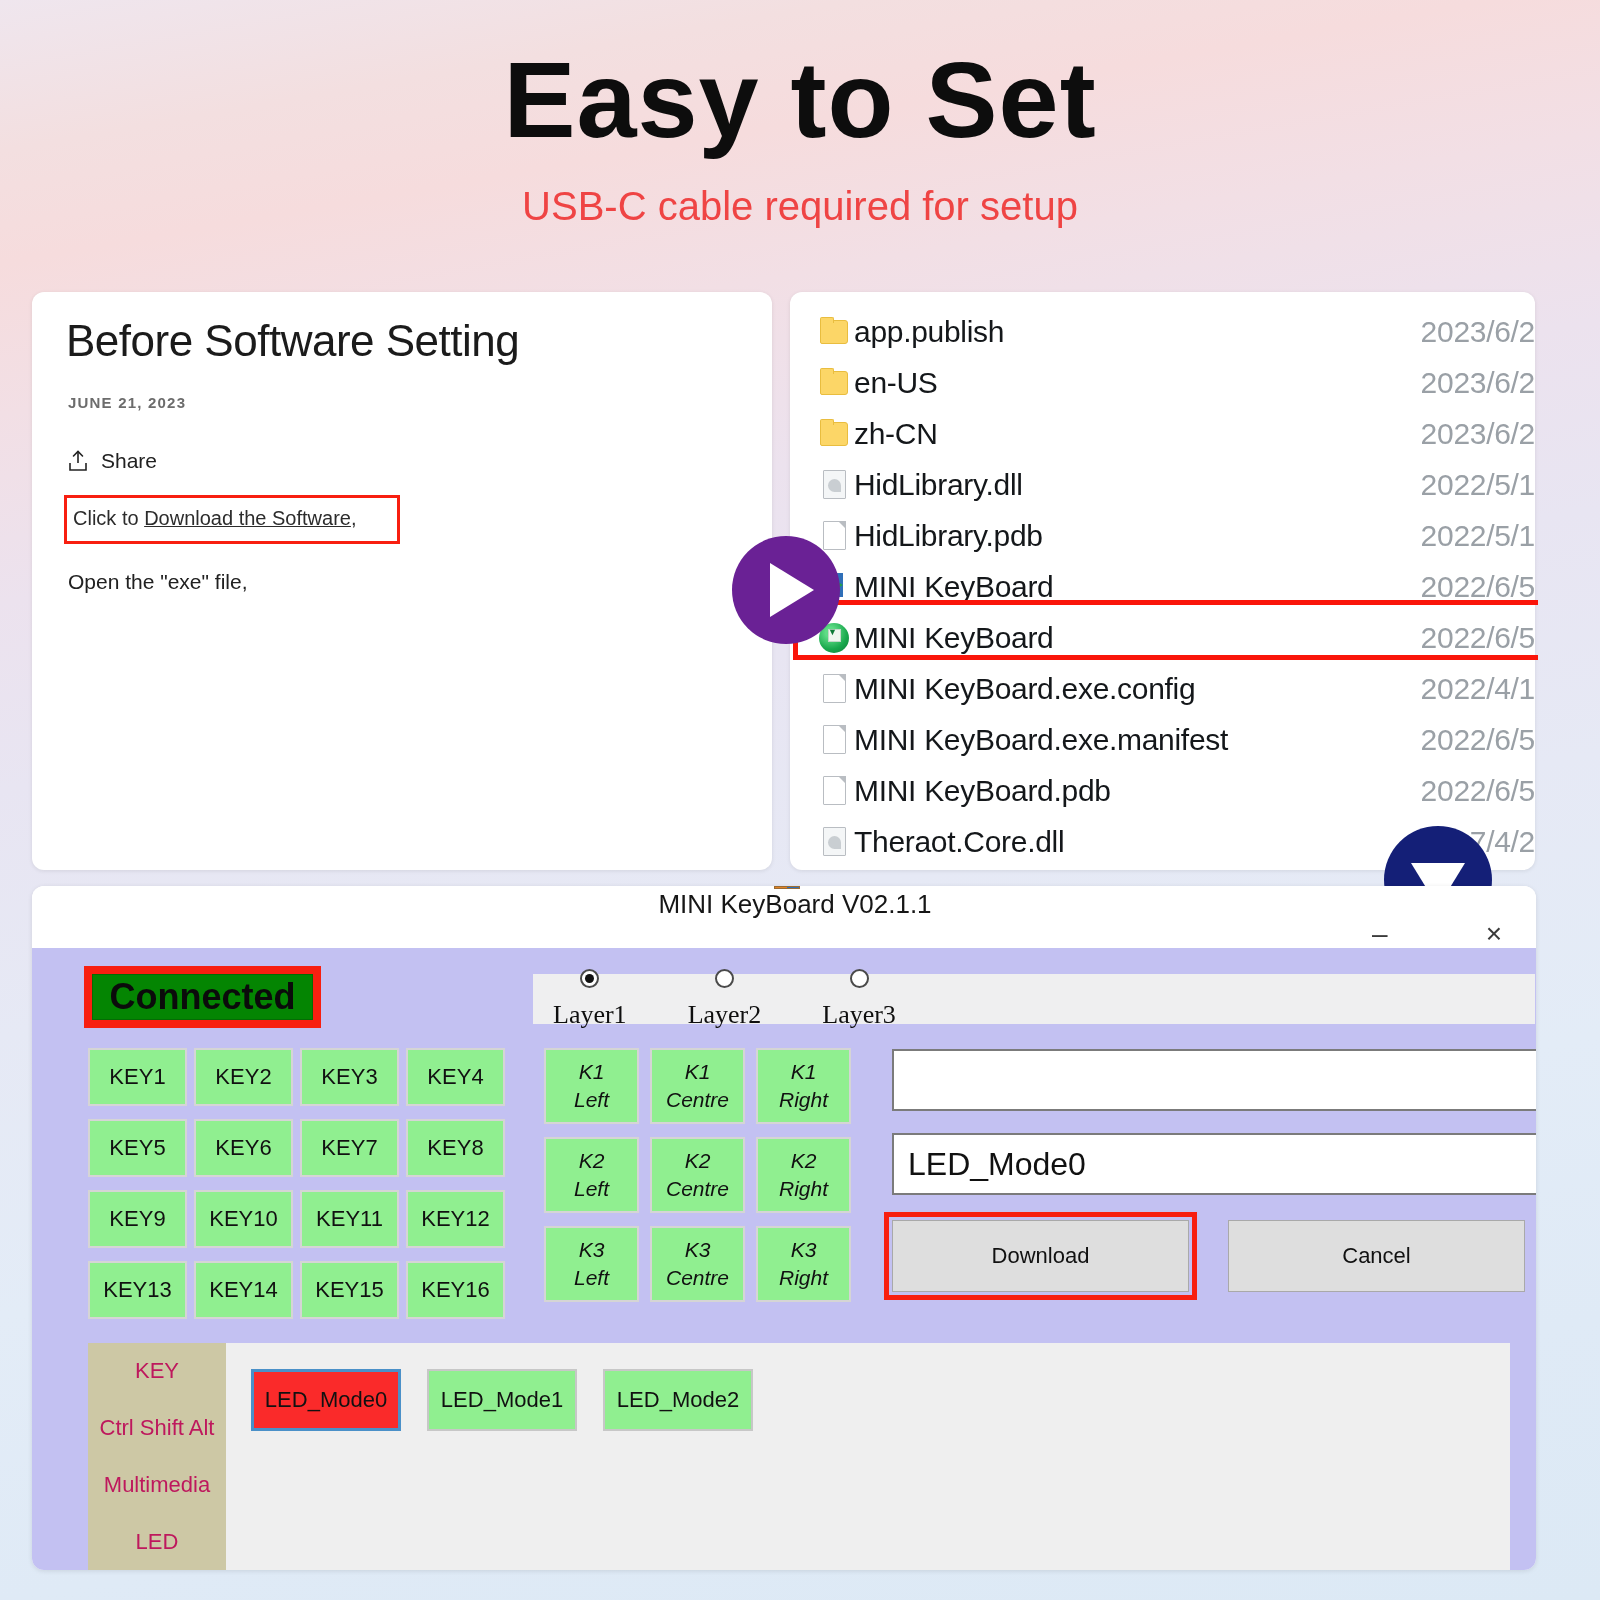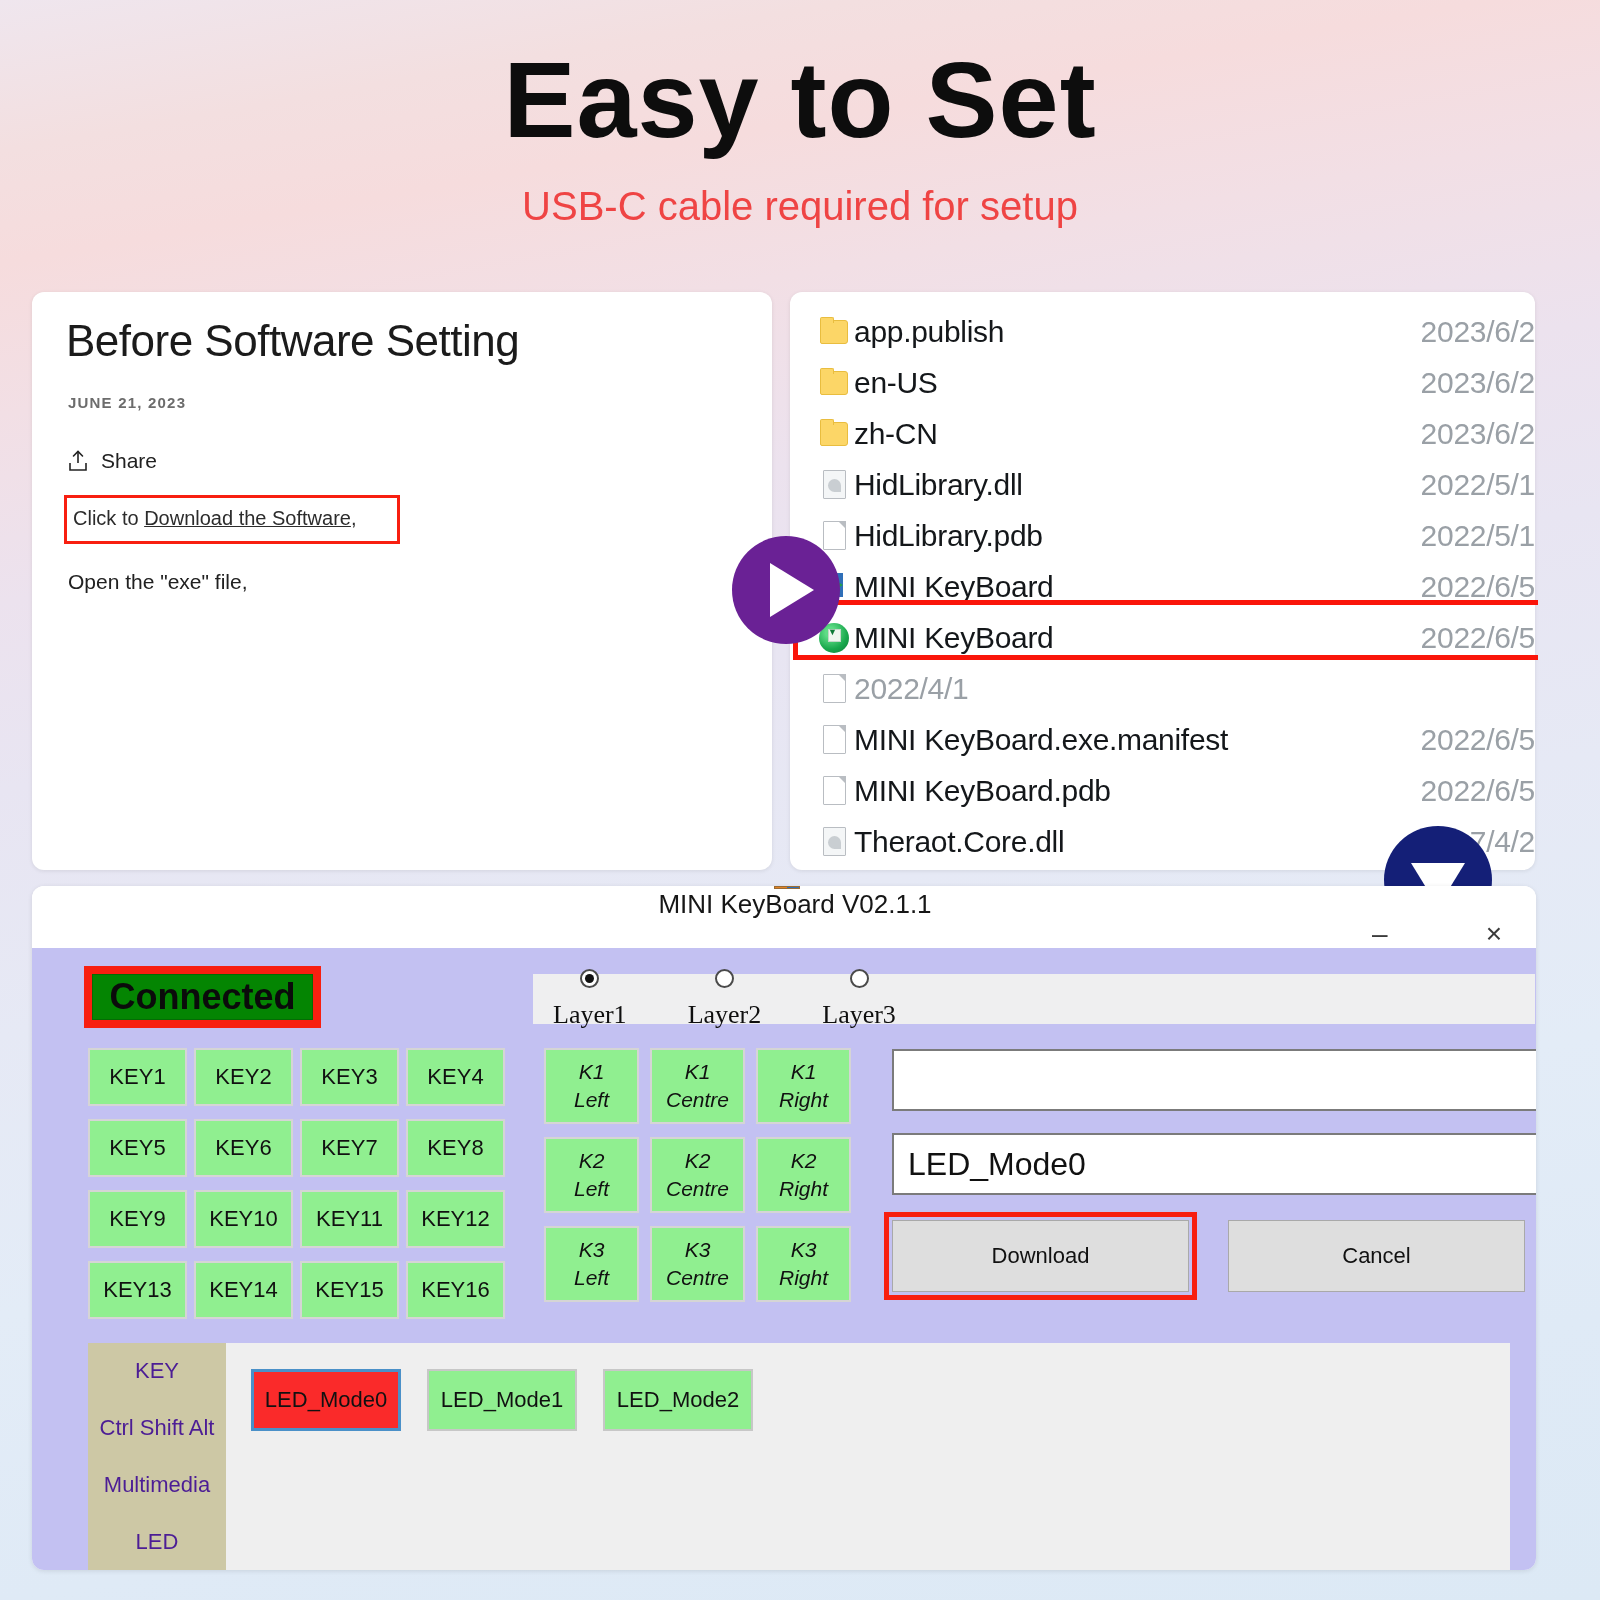--- a/index.html
+++ b/index.html
@@ -143,21 +143,21 @@
      border:1px solid #a9a9a9; display:flex;align-items:center;justify-content:center;
      font-size:22px; color:#111; }
   #btn-cancel { position:absolute; left:1196px; top:272px; width:297px; height:72px; background:#dedede;
      border:1px solid #a9a9a9; display:flex;align-items:center;justify-content:center;
      font-size:22px; color:#111; }
 
   #tabs-area { position:absolute; left:56px; top:395px; width:1422px; height:227px;
      background:#efefef; display:flex; }
   #tabs-side { width:138px; background:#cdc8a5; display:flex; flex-direction:column; }
   #tabs-side .tside { flex:1; display:flex; align-items:center; justify-content:center;
-     font-size:22px; color:#4c1d95; }
+     font-size:22px; color:#be185d; }
   #tabs-main { flex:1; padding:26px 0 0 25px; display:flex; gap:26px; align-items:flex-start; }
   .ledbtn { width:150px; height:62px; display:flex; align-items:center; justify-content:center;
      font-size:22px; color:#111; background:#90ef90; border:2px solid #c7c7c7; }
   .ledbtn.active { background:#fa2a2a; border:3px solid #4a90c8; }
 </style>
 </head>
 <body>
 
 <div id="hero">
   <div id="hero-title">Easy to Set</div>
@@ -238,20 +238,21 @@
         <span class="fico">
           <span class="inst-ico"></span>
         </span>
         <span class="fname">MINI KeyBoard</span>
         <span class="fdate">2022/6/5</span>
       </div>
       <div class="frow">
         <span class="fico">
           <span class="doc-ico"></span>
         </span>
+        <span class="fname">MINI KeyBoard.exe.config</span>
         <span class="fdate">2022/4/1</span>
       </div>
       <div class="frow">
         <span class="fico">
           <span class="doc-ico"></span>
         </span>
         <span class="fname">MINI KeyBoard.exe.manifest</span>
         <span class="fdate">2022/6/5</span>
       </div>
       <div class="frow">

